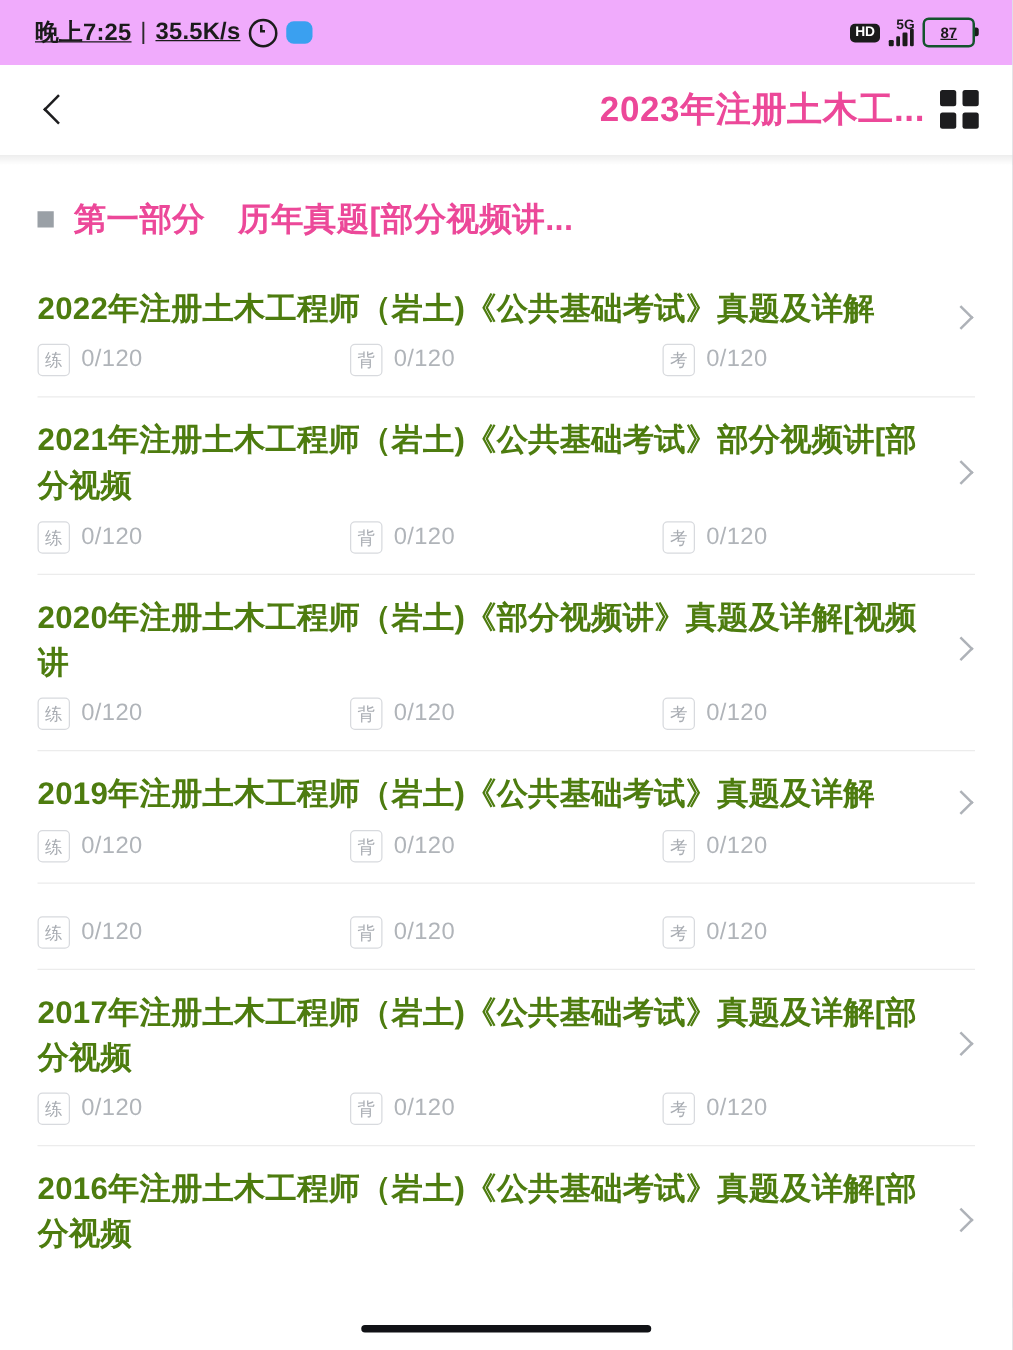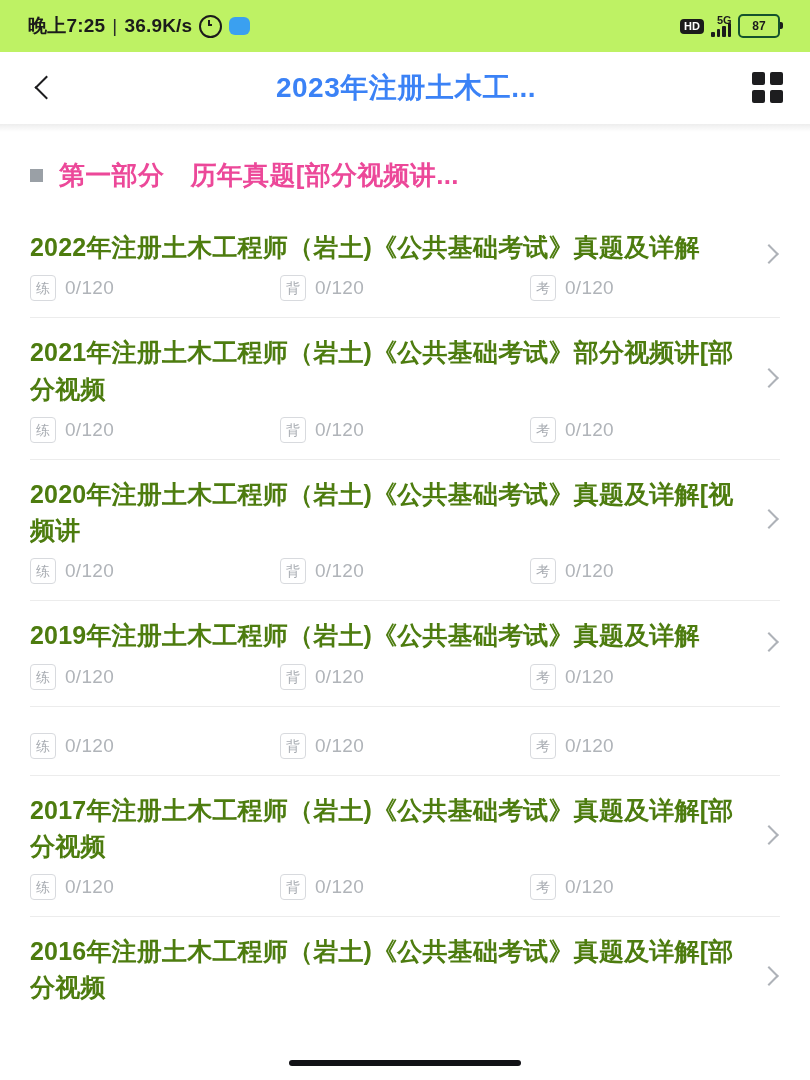--- a/index.html
+++ b/index.html
@@ -20,22 +20,23 @@
   }
 
   
   .statusbar {
     height: 52px;
     display: flex;
     align-items: center;
     justify-content: space-between;
     padding: 0 30px 0 28px;
     box-sizing: border-box;
-    background: #bef264;
+    background: #f0abfc;
     color: #1b1b1b;
+    text-decoration: underline;
   }
   .status-left {
     display: flex;
     align-items: center;
     gap: 7px;
     font-size: 19px;
     font-weight: 700;
     letter-spacing: 0.2px;
   }
   .status-left .sep {
@@ -156,24 +157,24 @@
     left: 12px;
     top: 8px;
     width: 15px;
     height: 15px;
     border-left: 2.5px solid #1d1d1f;
     border-bottom: 2.5px solid #1d1d1f;
     transform: rotate(45deg);
   }
   .appbar-title {
     flex: 1;
-    text-align: center;
+    text-align: right;
     font-size: 28px;
     font-weight: 700;
-    color: #3b82f6;
+    color: #ec4899;
     letter-spacing: 0.5px;
     white-space: nowrap;
     overflow: hidden;
     text-overflow: ellipsis;
     padding: 0 12px;
   }
   .grid-icon {
     width: 32px;
     height: 32px;
     display: grid;
@@ -317,21 +318,21 @@
 </style>
 </head>
 <body>
 
 <div class="phone">
 
   <div class="statusbar">
     <div class="status-left">
       <span>晚上7:25</span>
       <span class="sep">|</span>
-      <span>36.9K/s</span>
+      <span>35.5K/s</span>
       <span class="alarm-icon"></span>
       <span class="blue-bubble"></span>
     </div>
     <div class="status-right">
       <span class="hd-badge">HD</span>
       <span class="net">
         <span class="g5">5G</span>
         <span class="bars">
             <i></i>
             <i></i>
@@ -403,21 +404,21 @@
           </div>
           <div class="stat">
             <span class="stat-tag">考</span>
             <span class="stat-val">0/120</span>
           </div>
         </div>
       </div>
 
       <div class="list-item">
         <div class="item-row">
-          <div class="item-title">2020年注册土木工程师（岩土)《公共基础考试》真题及详解[视频讲</div>
+          <div class="item-title">2020年注册土木工程师（岩土)《部分视频讲》真题及详解[视频讲</div>
           <div class="chevron"></div>
         </div>
         <div class="stats">
           <div class="stat">
             <span class="stat-tag">练</span>
             <span class="stat-val">0/120</span>
           </div>
           <div class="stat">
             <span class="stat-tag">背</span>
             <span class="stat-val">0/120</span>

